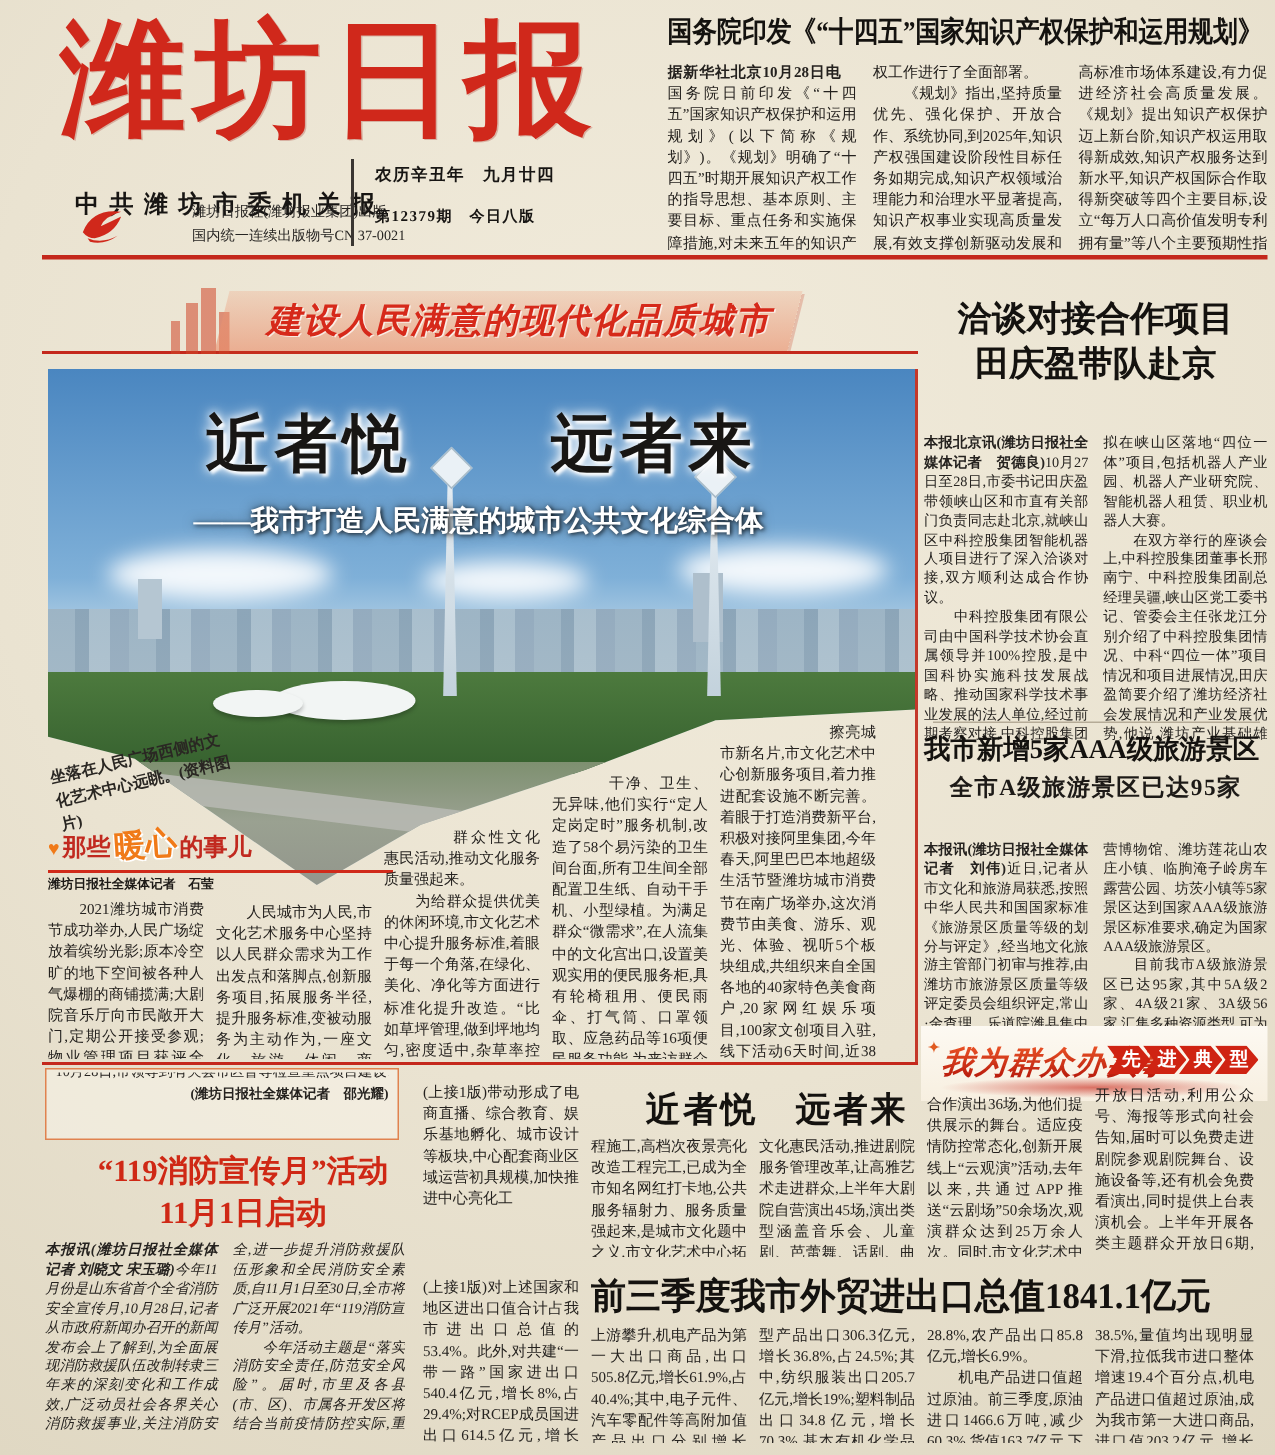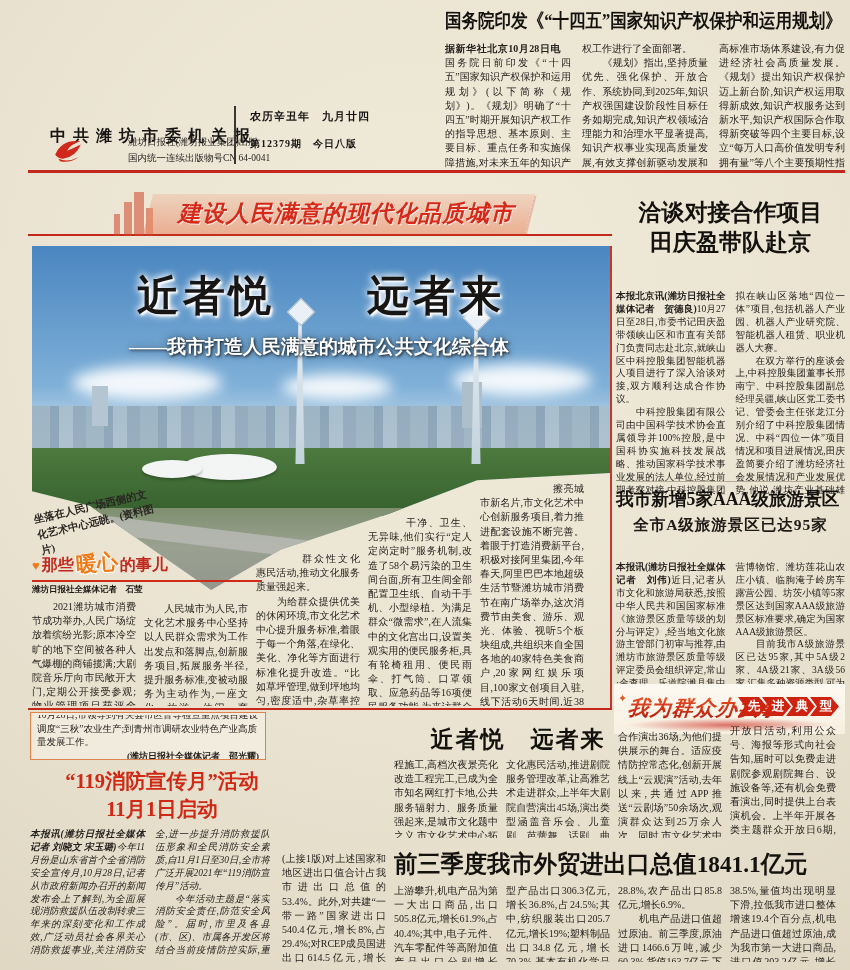--- a/index.html
+++ b/index.html
@@ -99,28 +99,29 @@
   .fire-body{left:30px;top:828px;width:240px;height:136px;font-style:italic;}
   .cont-head{left:394px;top:724px;width:248px;text-align:center;font-size:23px;font-weight:900;color:#14120f;letter-spacing:2px;}
   .trade-head{left:394px;top:848px;width:455px;font-size:24px;font-weight:900;white-space:nowrap;color:#14120f;
               transform:scaleX(.97);transform-origin:left;}
 </style>
 </head>
 <body>
 
 <div class="page">
 
+  <div class="abs mast-title">潍坊日报</div>
   <div class="abs mast-org">中共潍坊市委机关报</div>
   <svg class="abs mast-logo" viewBox="0 0 40 40">
     <path d="M4 26 Q12 6 36 9 Q22 13 19 21 Q28 17 36 13 Q30 28 14 31 Q8 31 4 26 Z" fill="#d0281b"></path>
     <path d="M8 31 Q20 36 33 29 Q22 37 10 34 Z" fill="#d0281b"></path>
   </svg>
   <div class="abs mast-pub">
     <div>潍坊日报社(潍坊报业集团)出版</div>
-    <div>国内统一连续出版物号CN 64-0041</div>
+    <div>国内统一连续出版物号CN 37-0021</div>
   </div>
   <div class="abs mast-divider"></div>
   <div class="abs mast-date">
     <div class="l2">农历辛丑年　九月廿四</div>
     <div class="l3">第12379期　今日八版</div>
   </div>
 
   <div class="abs top-art">
     <div class="top-head">国务院印发《“十四五”国家知识产权保护和运用规划》</div>
     <div class="top-body"><b class="lead-in">据新华社北京10月28日电</b><span>　国务院日前印发《“十四五”国家知识产权保护和运用规划》(以下简称《规划》)。《规划》明确了“十四五”时期开展知识产权工作的指导思想、基本原则、主要目标、重点任务和实施保障措施,对未来五年的知识产权工作进行了全面部署。
@@ -201,31 +202,31 @@
       <span class="tag">进</span>
       <span class="tag">典</span>
       <span class="tag">型</span>
     </div>
   </div>
 
   <div class="abs cap-box">
     <div class="clipline">
         <span>10月28日,市领导到有关县市区督导检查重点项目建设、安全生产等工作;现场</span>
       </div>
-    <div>调度“三秋”农业生产;到青州市调研农业特色产业高质量发展工作。</div>
     <div class="byl">(潍坊日报社全媒体记者　邵光耀)</div>
   </div>
 
   <div class="abs fire-head">
     <div>“119消防宣传月”活动</div>
     <div>11月1日启动</div>
   </div>
   <div class="abs scols fire-body"><b class="lead-in">本报讯</b><b class="lead-in">(潍坊日报社全媒体记者 刘晓文 宋玉璐)</b><span>今年11月份是山东省首个全省消防安全宣传月,10月28日,记者从市政府新闻办召开的新闻发布会上了解到,为全面展现消防救援队伍改制转隶三年来的深刻变化和工作成效,广泛动员社会各界关心消防救援事业,关注消防安全,进一步提升消防救援队伍形象和全民消防安全素质,自11月1日至30日,全市将广泛开展2021年“119消防宣传月”活动。
 　　今年活动主题是“落实消防安全责任,防范安全风险”。届时,市里及各县(市、区)、市属各开发区将结合当前疫情防控实际,重点开展“永远跟党走”转隶三周年图片展、“我为消防安全代言”、“我与‘火焰蓝’”征集、消防安全直播月、消防主题灯光秀、消防科普线上大体验、“全民学消防”等一系列消防宣传活动。</span></div>
 
+  <div class="col" style="left:282px;top:722px;height:116px;">(上接1版)带动形成了电商直播、综合教育、娱乐基地孵化、城市设计等板块,中心配套商业区域运营初具规模,加快推进中心亮化工</div>
   <div class="abs cont-head">近者悦　远者来</div>
   <div class="col" style="left:394px;top:758px;height:80px;">程施工,高档次夜景亮化改造工程完工,已成为全市知名网红打卡地,公共服务辐射力、服务质量强起来,是城市文化题中之义,市文化艺术中心拓展服务半径,大力开展</div>
   <div class="col" style="left:506px;top:758px;height:80px;">文化惠民活动,推进剧院服务管理改革,让高雅艺术走进群众,上半年大剧院自营演出45场,演出类型涵盖音乐会、儿童剧、芭蕾舞、话剧、曲艺、音乐剧等,平均票价78.4元,群众基本实现买得起、看得起,通过公益活动、合作及租场演出的形式,与我市艺术团体</div>
   <div class="col" style="left:618px;top:730px;height:108px;">合作演出36场,为他们提供展示的舞台。适应疫情防控常态化,创新开展线上“云观演”活动,去年以来,共通过APP推送“云剧场”50余场次,观演群众达到25万余人次。同时,市文化艺术中心实行免费开放日,让群众走进剧院,实行每月一次市民</div>
   <div class="col" style="left:730px;top:724px;width:106px;height:114px;">开放日活动,利用公众号、海报等形式向社会告知,届时可以免费走进剧院参观剧院舞台、设施设备等,还有机会免费看演出,同时提供上台表演机会。上半年开展各类主题群众开放日6期,接待群众3000余人次,开展普惠艺术教育活动,引导全市5000余名中小学生免费走进剧院,感受经典,陶冶情操,提高修养。</div>
 
   <div class="abs trade-head">前三季度我市外贸进出口总值1841.1亿元</div>
   <div class="col" style="left:282px;top:852px;height:112px;">(上接1版)对上述国家和地区进出口值合计占我市进出口总值的53.4%。此外,对共建“一带一路”国家进出口540.4亿元,增长8%,占29.4%;对RCEP成员国进出口614.5亿元,增长51.2%,占33.4%。
 　　出口商品结构优化。前三季度,我市出口商品结构向价值链</div>
   <div class="col" style="left:394px;top:884px;height:78px;">上游攀升,机电产品为第一大出口商品,出口505.8亿元,增长61.9%,占40.4%;其中,电子元件、汽车零配件等高附加值产品出口分别增长22.6%、36.7%,劳动密集</div>

